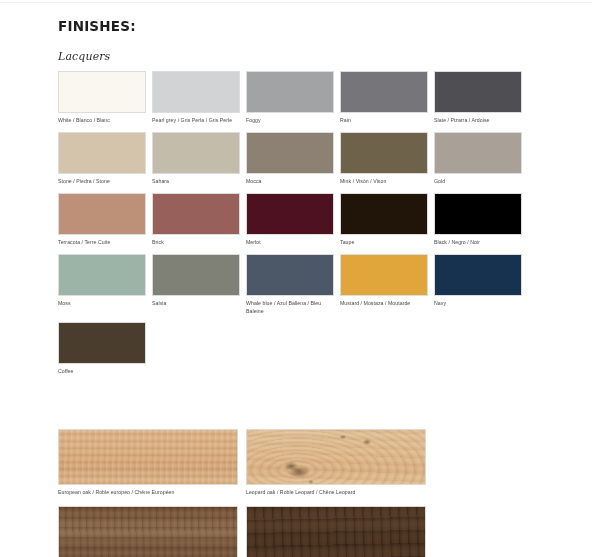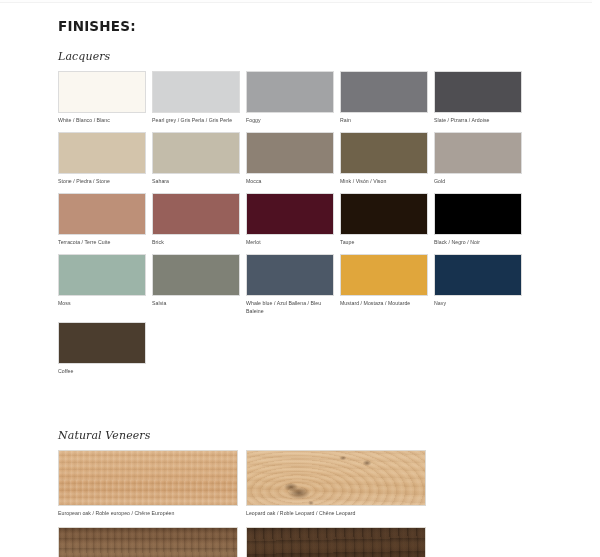--- a/index.html
+++ b/index.html
@@ -283,21 +283,20 @@
             <div class="swatch-label">Navy</div>
           </div>
           <div class="swatch-cell">
             <span class="swatch-chip" style="background: rgb(75, 61, 46);"></span>
             <div class="swatch-label">Coffee</div>
           </div>
         </div>
     </div>
 
     <div class="veneer-section">
-      <div class="section-title">Natural Veneers</div>
 
       <div class="veneer-grid" id="veneer-grid">
           <div class="veneer-cell">
             <div class="veneer-chip">
               <div class="grain grain-eu"></div>
             </div>
             <div class="veneer-label">European oak / Roble europeo / Chêne Européen</div>
           </div>
           <div class="veneer-cell">
             <div class="veneer-chip">

